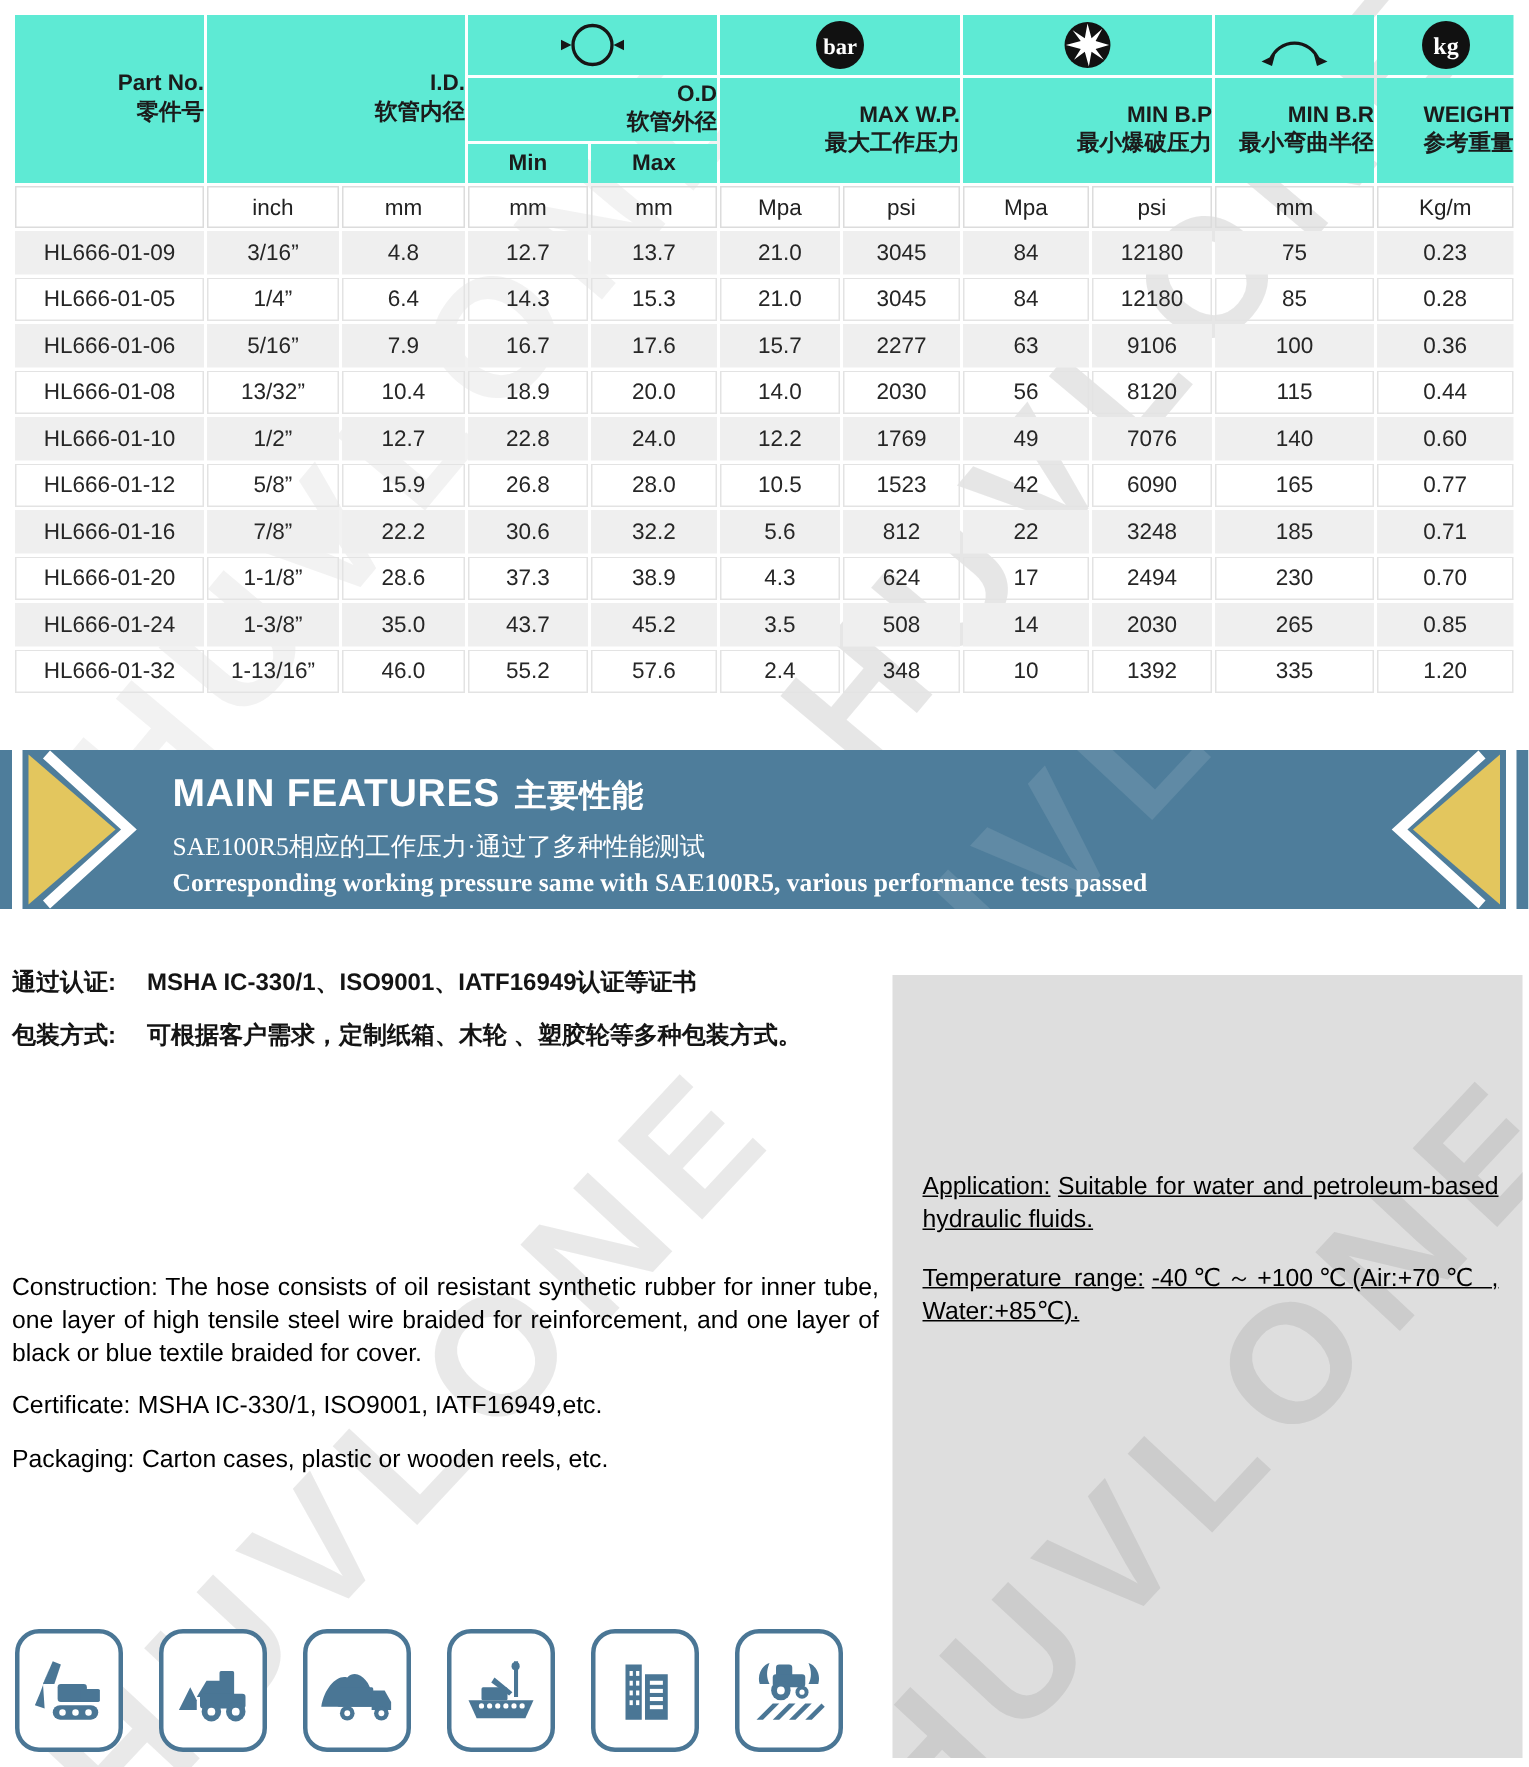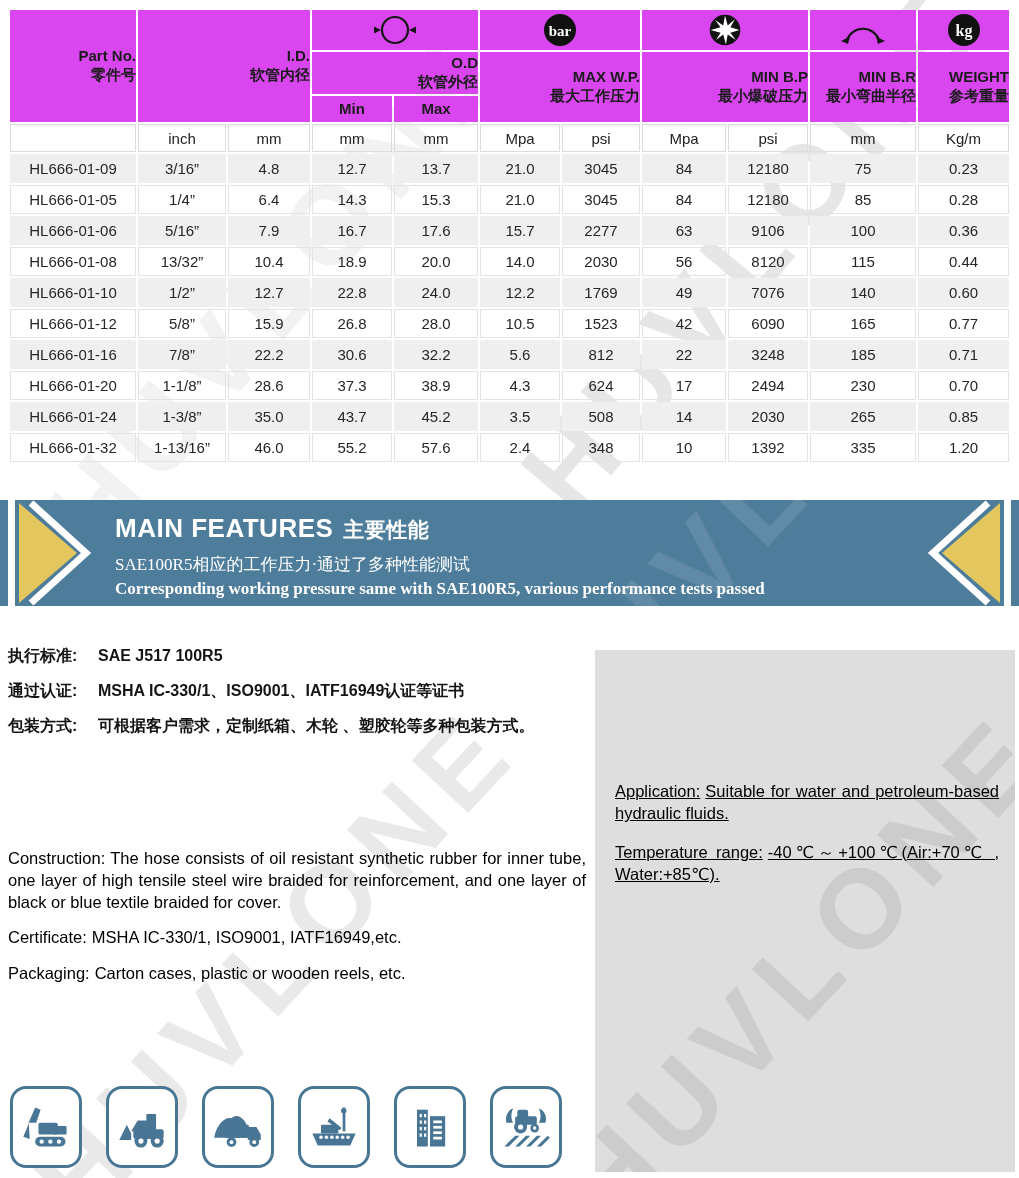--- a/index.html
+++ b/index.html
@@ -15,21 +15,21 @@
   }
   #wm-a{left:545px;top:430px;transform:rotate(-50deg);opacity:.34;}
   #wm-d{left:70px;top:470px;transform:rotate(-50deg);opacity:.18;}
   #wm-b{left:55px;top:1135px;transform:rotate(-47deg);opacity:.30;}
   
   .spec-table{
     position:absolute;left:8px;top:8px;z-index:1;
     border-collapse:separate;border-spacing:2px;table-layout:fixed;width:1003px;
   }
   .spec-table th,.spec-table td{padding:0;text-align:center;vertical-align:middle;overflow:hidden;}
-  .spec-table thead th{background:#d946ef;font-weight:bold;font-size:15px;color:#1b1b1b;line-height:1.25;}
+  .spec-table thead th{background:#5eead4;font-weight:bold;font-size:15px;color:#1b1b1b;line-height:1.25;}
   .spec-table .hdr-en,.spec-table .hdr-zh{display:block;text-align:right;}
   tr.r-icon{height:40px;}
   tr.r-label{height:42px;padding-left:29px;}
   tr.r-minmax{height:26px;}
   .units-row{height:28px;margin-left:26px;}
   .units-row td{font-size:15px;color:#222;box-shadow:inset 0 0 0 1px #dcdcdc;}
   tbody.data tr{height:29px;}
   tbody.data td{font-size:15px;color:#262626;}
   tbody.data tr:nth-child(odd){background:#efefef;}
   tbody.data tr:nth-child(even) td{box-shadow:inset 0 0 0 1px #e3e3e3;}
@@ -348,24 +348,20 @@
       <div class="banner-sub-zh">SAE100R5相应的工作压力·通过了多种性能测试</div>
       <div class="banner-sub-en">Corresponding working pressure same with SAE100R5, various performance tests passed</div>
     </div>
   </div>
   <div class="edge-gap"></div>
   <div class="edge-bar"></div>
 </div>
 
 <div class="zh-specs">
 
-    <div class="spec-item">
-      <span class="spec-label">执行标准: </span>
-      <span class="spec-text">SAE J517 100R5</span>
-    </div>
 
 
     <div class="spec-item">
       <span class="spec-label">通过认证: </span>
       <span class="spec-text">MSHA IC-330/1、ISO9001、IATF16949认证等证书</span>
     </div>
 
     <div class="spec-item">
       <span class="spec-label">包装方式: </span>
       <span class="spec-text">可根据客户需求，定制纸箱、木轮 、塑胶轮等多种包装方式。</span>

